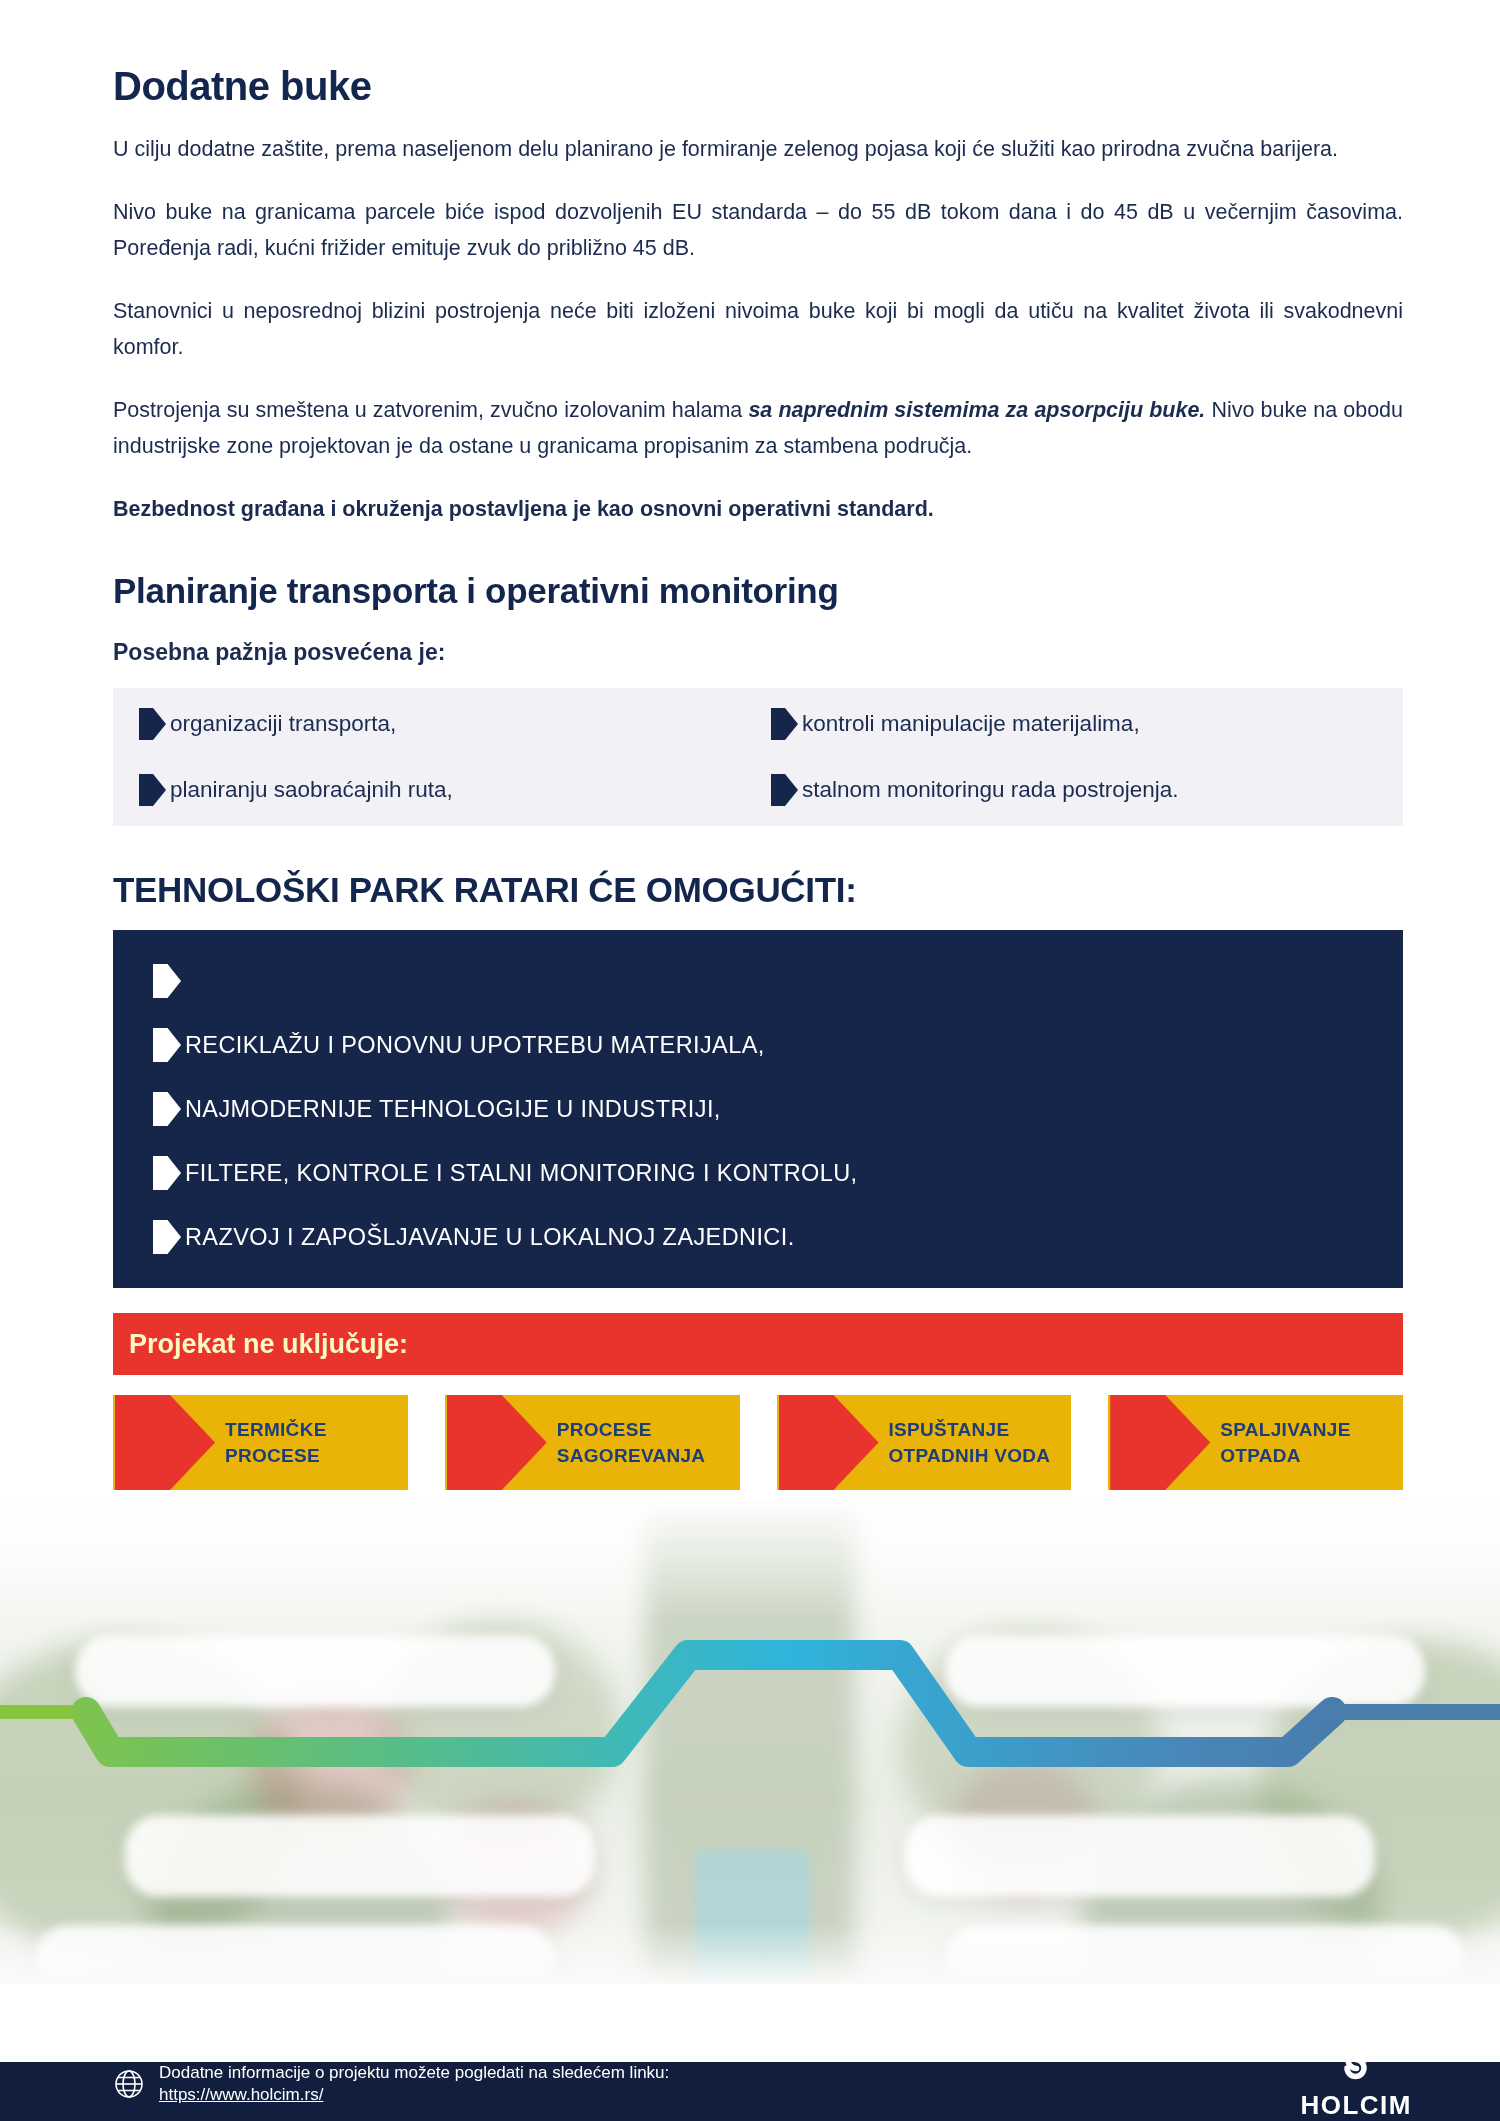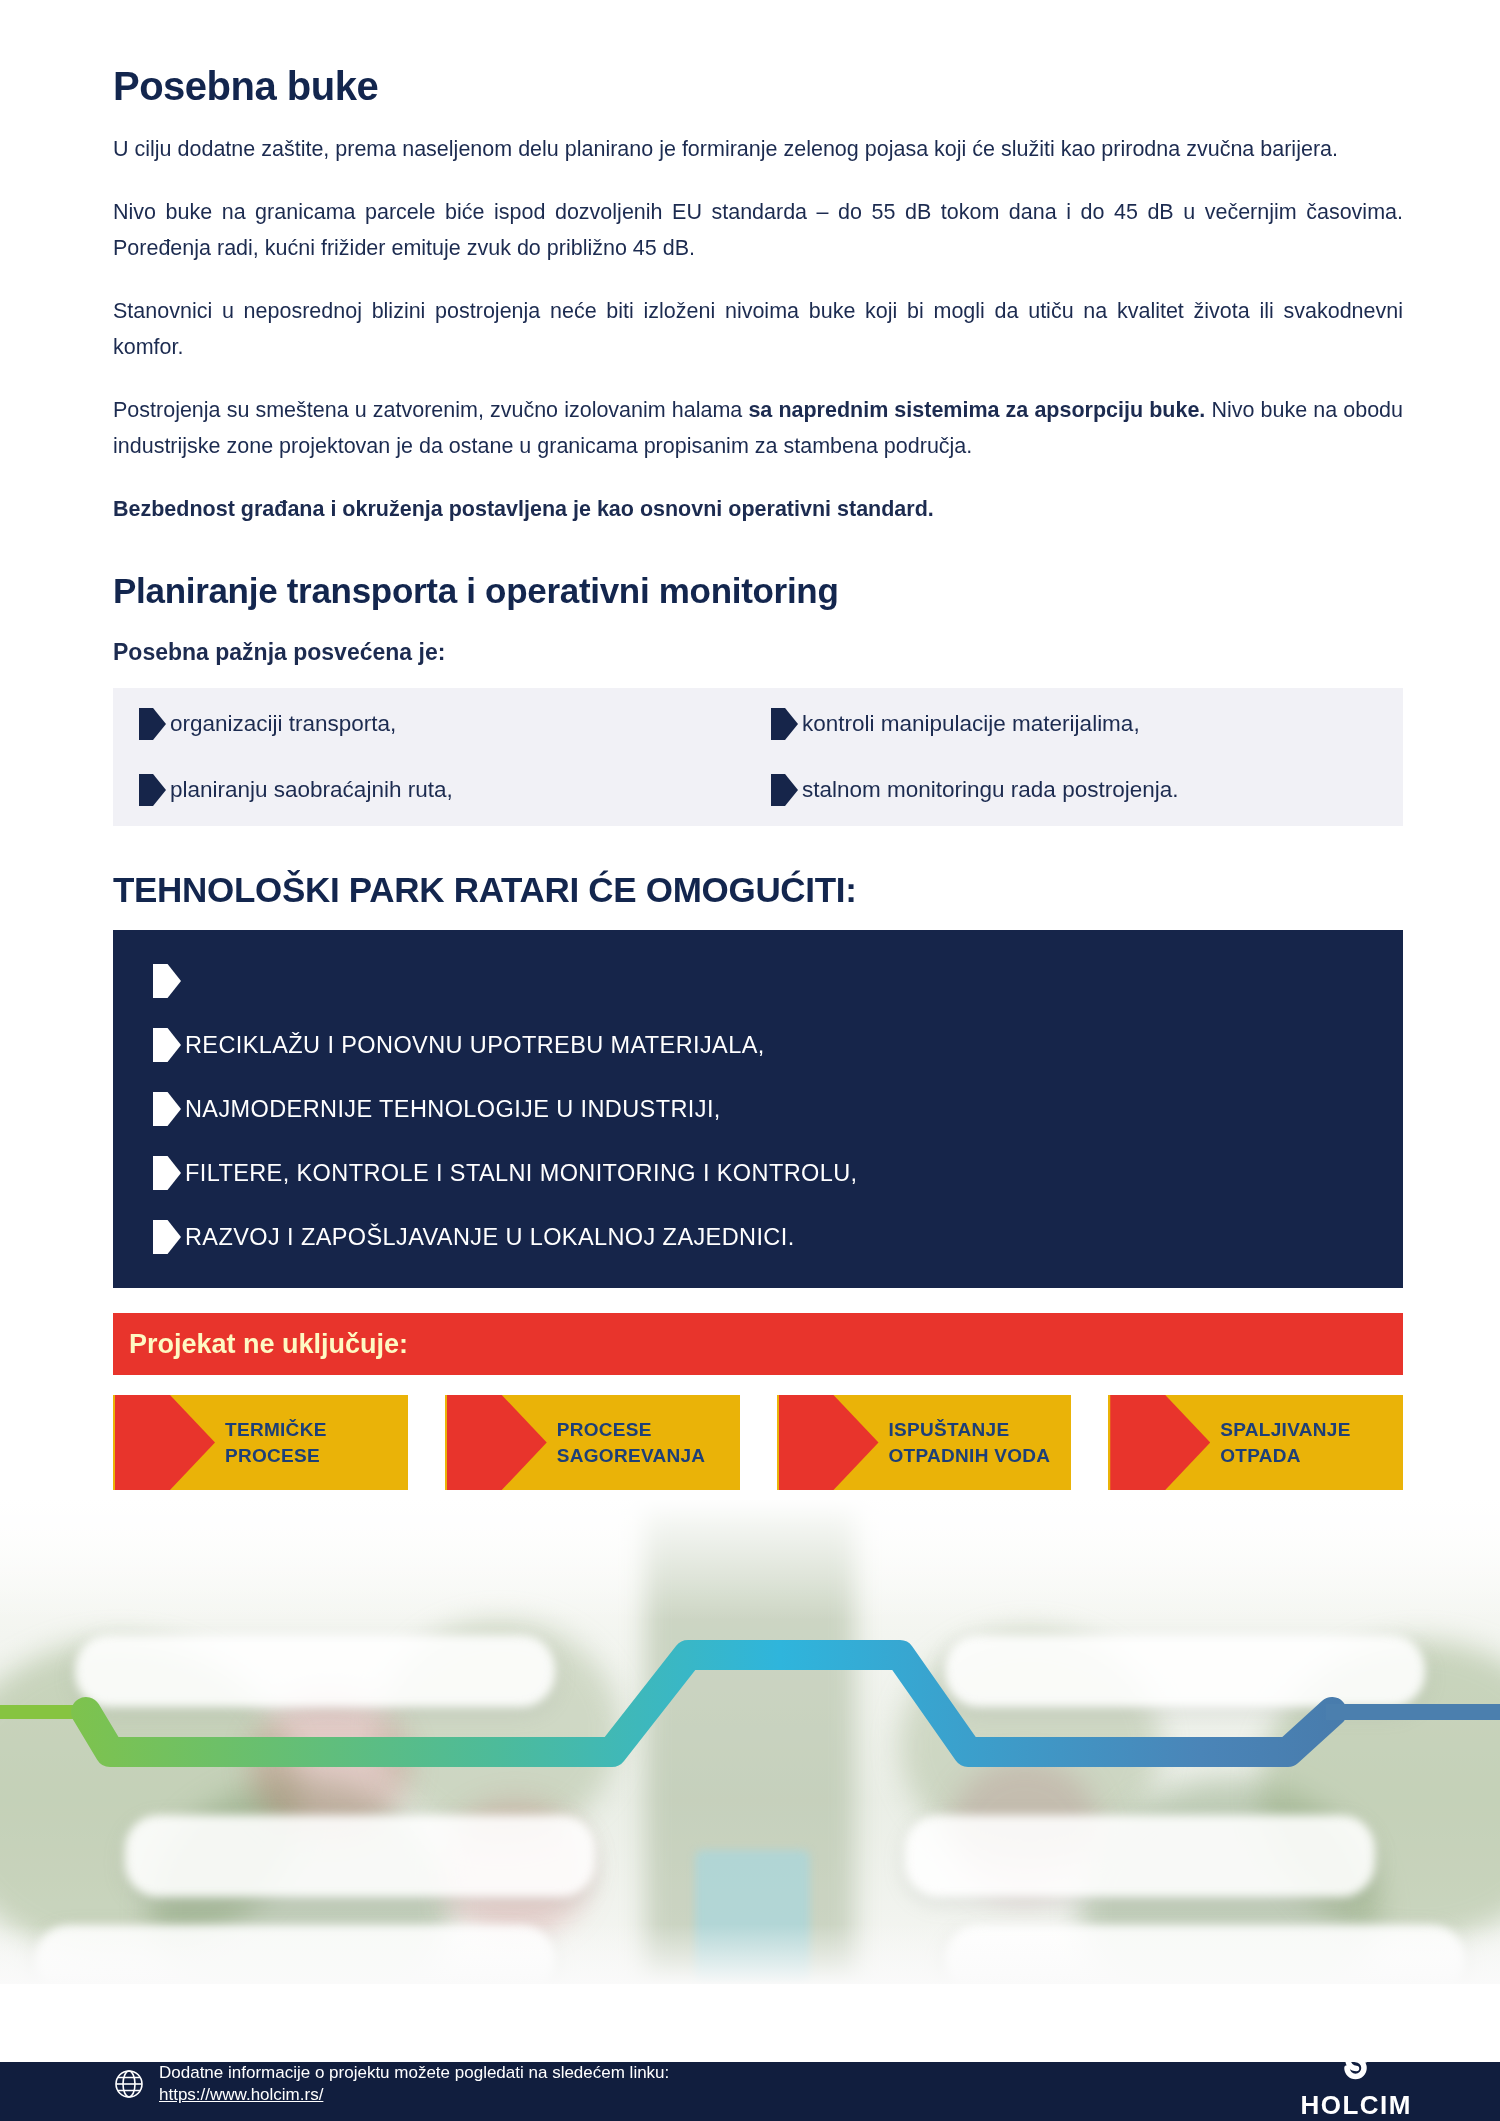--- a/index.html
+++ b/index.html
@@ -5,21 +5,21 @@
   html,body{margin:0;padding:0;}
   body{
     width:1500px;height:2121px;background:#ffffff;position:relative;overflow:hidden;
     font-family:"Liberation Sans","DejaVu Sans",sans-serif;color:#1c2b50;
     display:flex;flex-direction:column;
   }
   .content{padding:64px 97px 0 113px;flex:none;}
   h1{font-size:40px;font-weight:800;color:#13264e;margin:0 0 22px 0;letter-spacing:-0.5px;}
   h2{font-size:35px;font-weight:800;color:#13264e;margin:44px 0 0 0;letter-spacing:-0.3px;}
   p.body{font-size:21.5px;line-height:36px;text-align:justify;margin:0 0 27px 0;}
-  p.body b{font-weight:700;}
+  p.body b{font-weight:700;font-style:italic;}
   p.standalone-bold{font-size:21.5px;line-height:36px;font-weight:700;margin:8px 0 0 0;}
   .subtitle{font-size:23px;font-weight:700;margin:28px 0 0 0;}
   .gray-box{margin-top:22px;background:#f1f1f6;height:138px;display:flex;align-items:stretch;
     padding-left:26px;box-sizing:border-box;}
   .gb-col{width:50%;display:flex;flex-direction:column;justify-content:center;gap:34px;}
   .bullet-row{display:flex;align-items:center;gap:4px;font-size:22.5px;color:#1c2b50;}
   .pent{width:27px;height:32px;flex:none;clip-path:polygon(0 0,52% 0,100% 50%,52% 100%,0 100%);}
   .pent.navy{background:#16254a;}
   .pent.white{background:#ffffff;width:28px;height:34px;}
   .navy-box{margin-top:20px;background:#16254a;padding:34px 20px 34px 40px;display:flex;
@@ -53,21 +53,21 @@
   .footer-lines{font-size:17px;line-height:21.5px;}
   .footer-link{color:#ffffff;text-decoration:underline;cursor:pointer;}
   .brand{margin-left:auto;display:flex;align-items:center;gap:9px;flex-direction:column;}
   .brand-word{font-size:26px;font-weight:800;letter-spacing:1.5px;color:#ffffff;}
 </style>
 </head>
 <body>
 
 <div class="content">
 
-  <h1>Posebna buke</h1>
+  <h1>Dodatne buke</h1>
 
   <p class="body">U cilju dodatne zaštite, prema naseljenom delu planirano je formiranje zelenog pojasa koji će služiti kao prirodna zvučna barijera.</p>
   <p class="body">Nivo buke na granicama parcele biće ispod dozvoljenih EU standarda – do 55 dB tokom dana i do 45 dB u večernjim časovima. Poređenja radi, kućni frižider emituje zvuk do približno 45 dB.</p>
   <p class="body">Stanovnici u neposrednoj blizini postrojenja neće biti izloženi nivoima buke koji bi mogli da utiču na kvalitet života ili svakodnevni komfor.</p>
   <p class="body"><span>Postrojenja su smeštena u zatvorenim, zvučno izolovanim halama </span><b>sa naprednim sistemima za apsorpciju buke.</b><span> Nivo buke na obodu industrijske zone projektovan je da ostane u granicama propisanim za stambena područja.</span></p>
   <p class="standalone-bold">Bezbednost građana i okruženja postavljena je kao osnovni operativni standard.</p>
 
   <h2>Planiranje transporta i operativni monitoring</h2>
   <p class="subtitle">Posebna pažnja posvećena je:</p>
 

